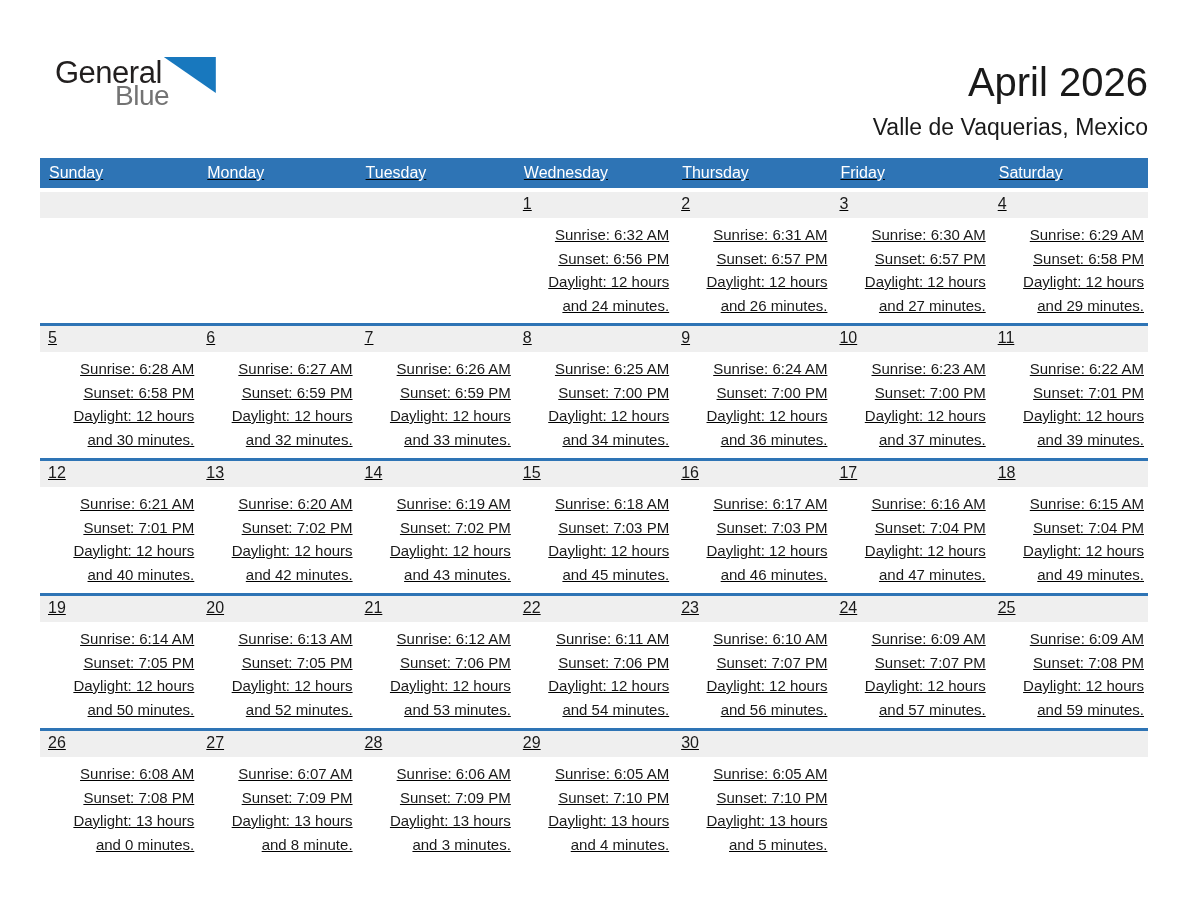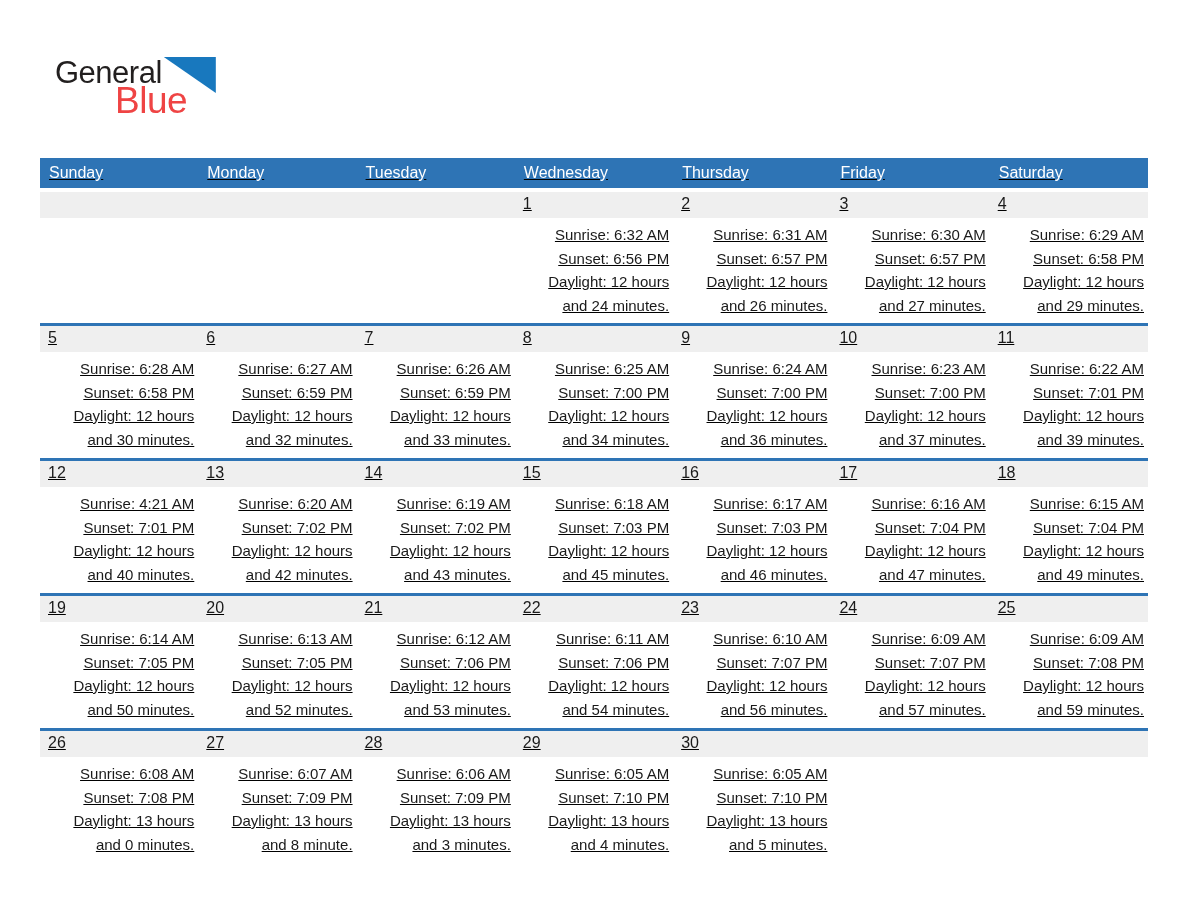--- a/index.html
+++ b/index.html
@@ -9,21 +9,21 @@
   .page-header { display:flex; justify-content:space-between; align-items:flex-start;
                  padding:52px 40px 0 55px; height:158px; }
 
   
   .logo { position:relative; width:190px; }
   .logo-line1 { display:flex; align-items:center; }
   .logo-general { font-size:31px; color:#221f1f; letter-spacing:-0.5px; }
   .logo-triangle { width:52px; height:36px; background:#1878BE;
                    clip-path:polygon(0 0,100% 0,100% 100%);
                    margin:5px 0 0 2px; }
-  .logo-blue { font-size:37px; color:#ef4444; letter-spacing:-0.5px;
+  .logo-blue { font-size:28px; color:#737373; letter-spacing:-0.5px;
                margin:-13px 0 0 60px; }
 
   
   .title-block { text-align:right; padding-top:8px; }
   .cal-title { font-size:40px; color:#1a1a1a; font-weight:normal; line-height:1.1; }
   .cal-subtitle { font-size:23px; color:#1a1a1a; margin-top:10px; }
 
   
   .calendar { margin:0 40px;text-decoration:underline; }
   .weekday-row { display:grid; grid-template-columns:repeat(7,1fr);
@@ -44,20 +44,24 @@
 </head>
 <body>
 
 <div class="page-header">
   <div class="logo">
     <div class="logo-line1">
       <span class="logo-general">General</span>
       <span class="logo-triangle"></span>
     </div>
     <div class="logo-blue">Blue</div>
+  </div>
+  <div class="title-block">
+    <div class="cal-title">April 2026</div>
+    <div class="cal-subtitle">Valle de Vaquerias, Mexico</div>
   </div>
 </div>
 
 <div class="calendar">
   <div class="weekday-row">
     <div class="weekday-cell">Sunday</div>
     <div class="weekday-cell">Monday</div>
     <div class="weekday-cell">Tuesday</div>
     <div class="weekday-cell">Wednesday</div>
     <div class="weekday-cell">Thursday</div>
@@ -174,21 +178,21 @@
             <div class="info-line">Sunset: 7:01 PM</div>
             <div class="info-line">Daylight: 12 hours</div>
             <div class="info-line">and 39 minutes.</div>
           </div>
         </div>
       </div>
       <div class="week-row">
         <div class="day-cell">
           <div class="day-number">12</div>
           <div class="day-info">
-            <div class="info-line">Sunrise: 4:21 AM</div>
+            <div class="info-line">Sunrise: 6:21 AM</div>
             <div class="info-line">Sunset: 7:01 PM</div>
             <div class="info-line">Daylight: 12 hours</div>
             <div class="info-line">and 40 minutes.</div>
           </div>
         </div>
         <div class="day-cell">
           <div class="day-number">13</div>
           <div class="day-info">
             <div class="info-line">Sunrise: 6:20 AM</div>
             <div class="info-line">Sunset: 7:02 PM</div>

